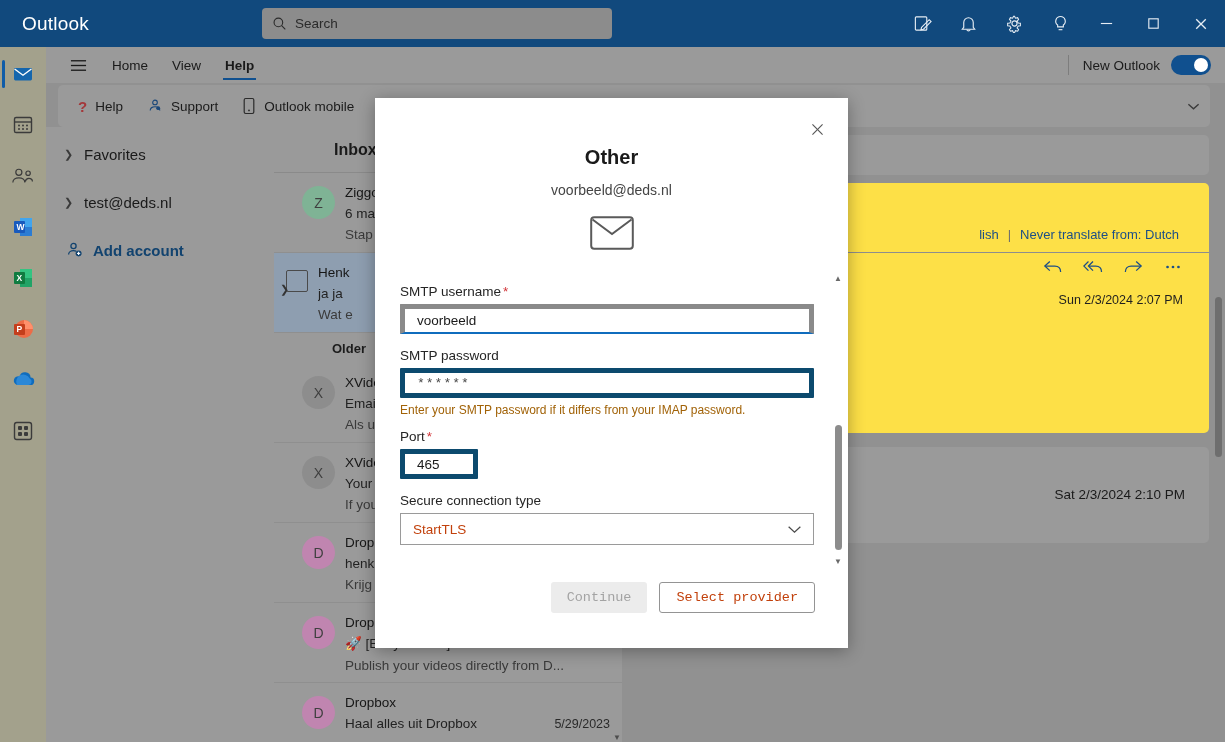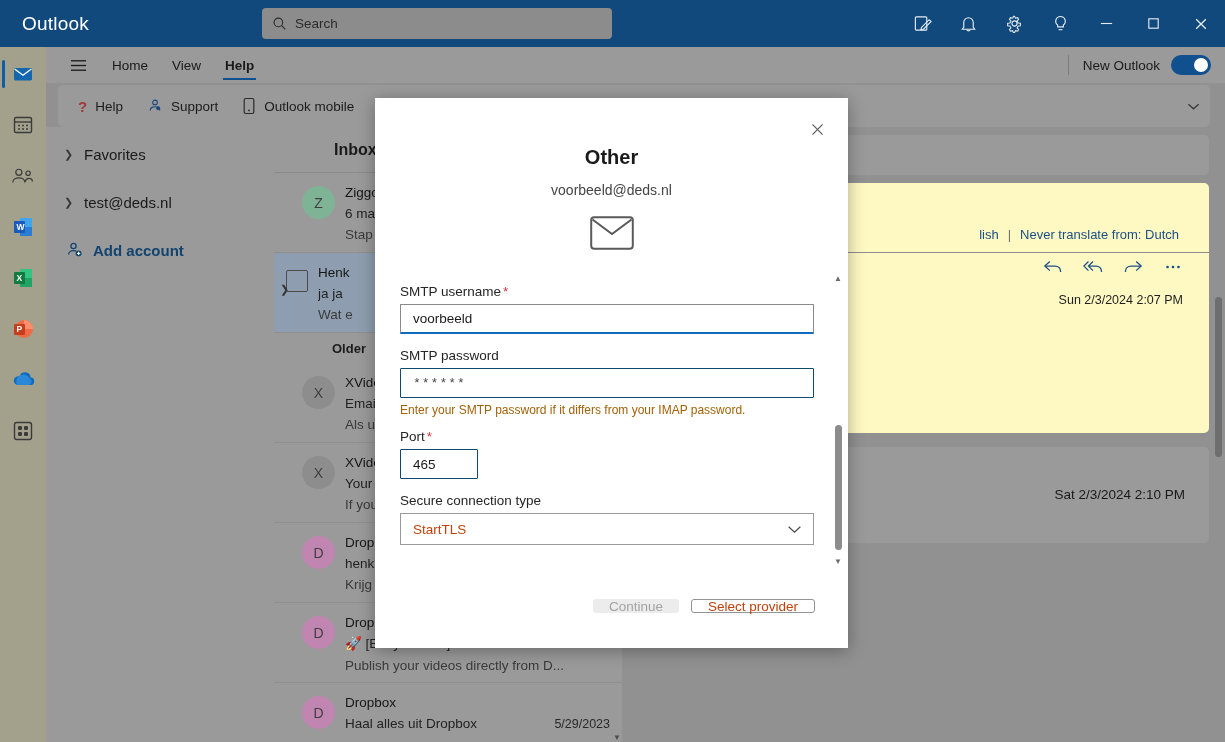--- a/index.html
+++ b/index.html
@@ -169,21 +169,21 @@
   #readingpane {
     position: absolute; left: 622px; top: 127px; width: 603px; height: 615px;
     background: #919191;
   }
   #rp-card-top {
     position: absolute; left: 10px; top: 8px; right: 16px; height: 40px;
     background: #9a9a9a; border-radius: 5px;
   }
   #rp-card-main {
     position: absolute; left: 24px; top: 56px; right: 16px; height: 250px;
-    background: #fef9c3; border-radius: 5px;
+    background: #fde047; border-radius: 5px;
   }
   #rp-translate {
     position: absolute; left: 0; right: 0; top: 34px; height: 36px;
     display: flex; justify-content: flex-end; align-items: center;
     padding-right: 30px; gap: 9px; font-size: 13px; color: #1c4e86;
     border-bottom: 1px solid #8d8d8d;
   }
   #rp-translate .sep { color: #6f6f6f; }
   #rp-from {
     position: absolute; left: 24px; top: 80px; font-size: 13.5px; color: #1a1a1a;
@@ -239,44 +239,45 @@
     display: flex; justify-content: center; margin-top: 18px;
   }
   #dialog-form {
     position: absolute; left: 25px; top: 186px; width: 414px;
   }
   .field-label {
     font-size: 13.5px; color: #252525; margin-bottom: 5px;
   }
   .field-label .req { color: #d13438; margin-left: 2px; }
   .textbox {
-    height: 30px; border: 1px solid #0c4a6e; background: #fff;
+    height: 30px; border: 5px solid #0c4a6e; background: #fff;
     display: flex; align-items: center; padding: 0 12px;
     font-size: 13.5px; color: #1a1a1a; border-radius: 1px;
   }
   .textbox.focused { border-color: #8a8a8a; border-bottom: 2px solid #0f6cbd; }
   .hint {
     font-size: 12px; color: #a16207; margin-top: 5px;
   }
   .row2 { display: flex; gap: 14px; margin-top: 12px; }
   .row2 .col-server { width: 322px; }
   .row2 .col-port { width: 78px; }
   .combobox {
     height: 32px; border: 1px solid #9a9a9a; background: #fff;
     display: flex; align-items: center; justify-content: space-between;
     padding: 0 11px 0 12px; font-size: 13.5px; color: #c2410c;
   }
   #dialog-footer {
     position: absolute; right: 33px; bottom: 35px;
     display: flex; gap: 12px; align-items: center;
   }
   .btn {
-    height: 14px; padding: 0 16px; font-size: 13.5px;
+    height: 31px; padding: 0 16px; font-size: 13.5px;
     display: flex; align-items: center; justify-content: center;
     border-radius: 3px;
+    font-family: Liberation Mono, monospace;
   }
   .btn.disabled { background: #ececec; color: #a3a3a3; }
   .btn.secondary { background: #fff; border: 1px solid #949494; color: #c2410c; }
   #dialog-scrollbar {
     position: absolute; right: 4px; top: 176px; width: 12px; height: 292px;
     display: flex; flex-direction: column; align-items: center;
     justify-content: space-between; color: #6a6a6a; font-size: 8px;
   }
   #dialog-thumb {
     position: absolute; right: 6px; top: 327px; width: 7px; height: 125px;

